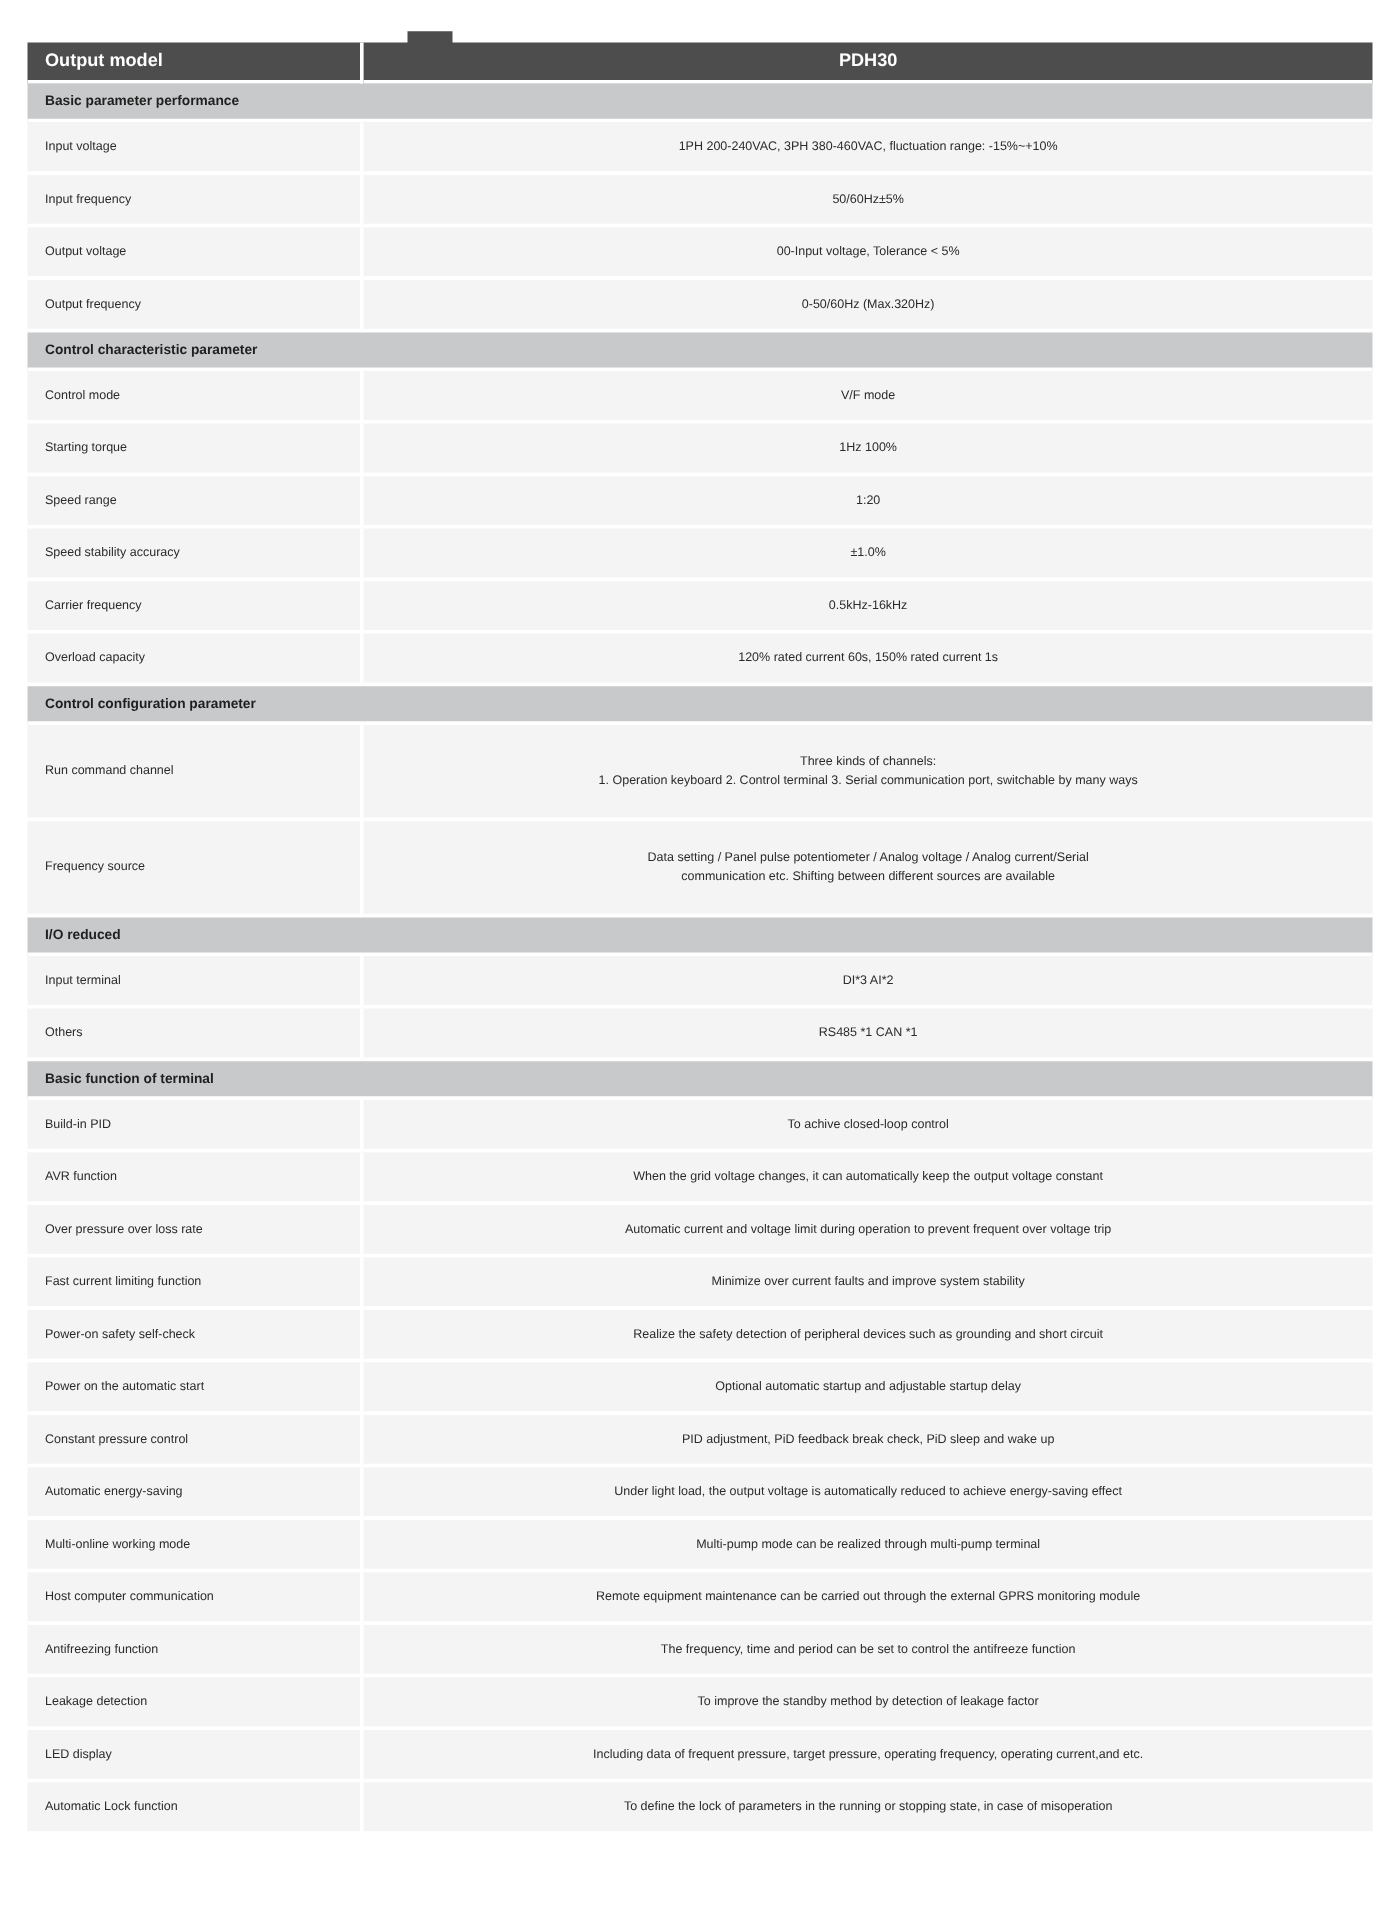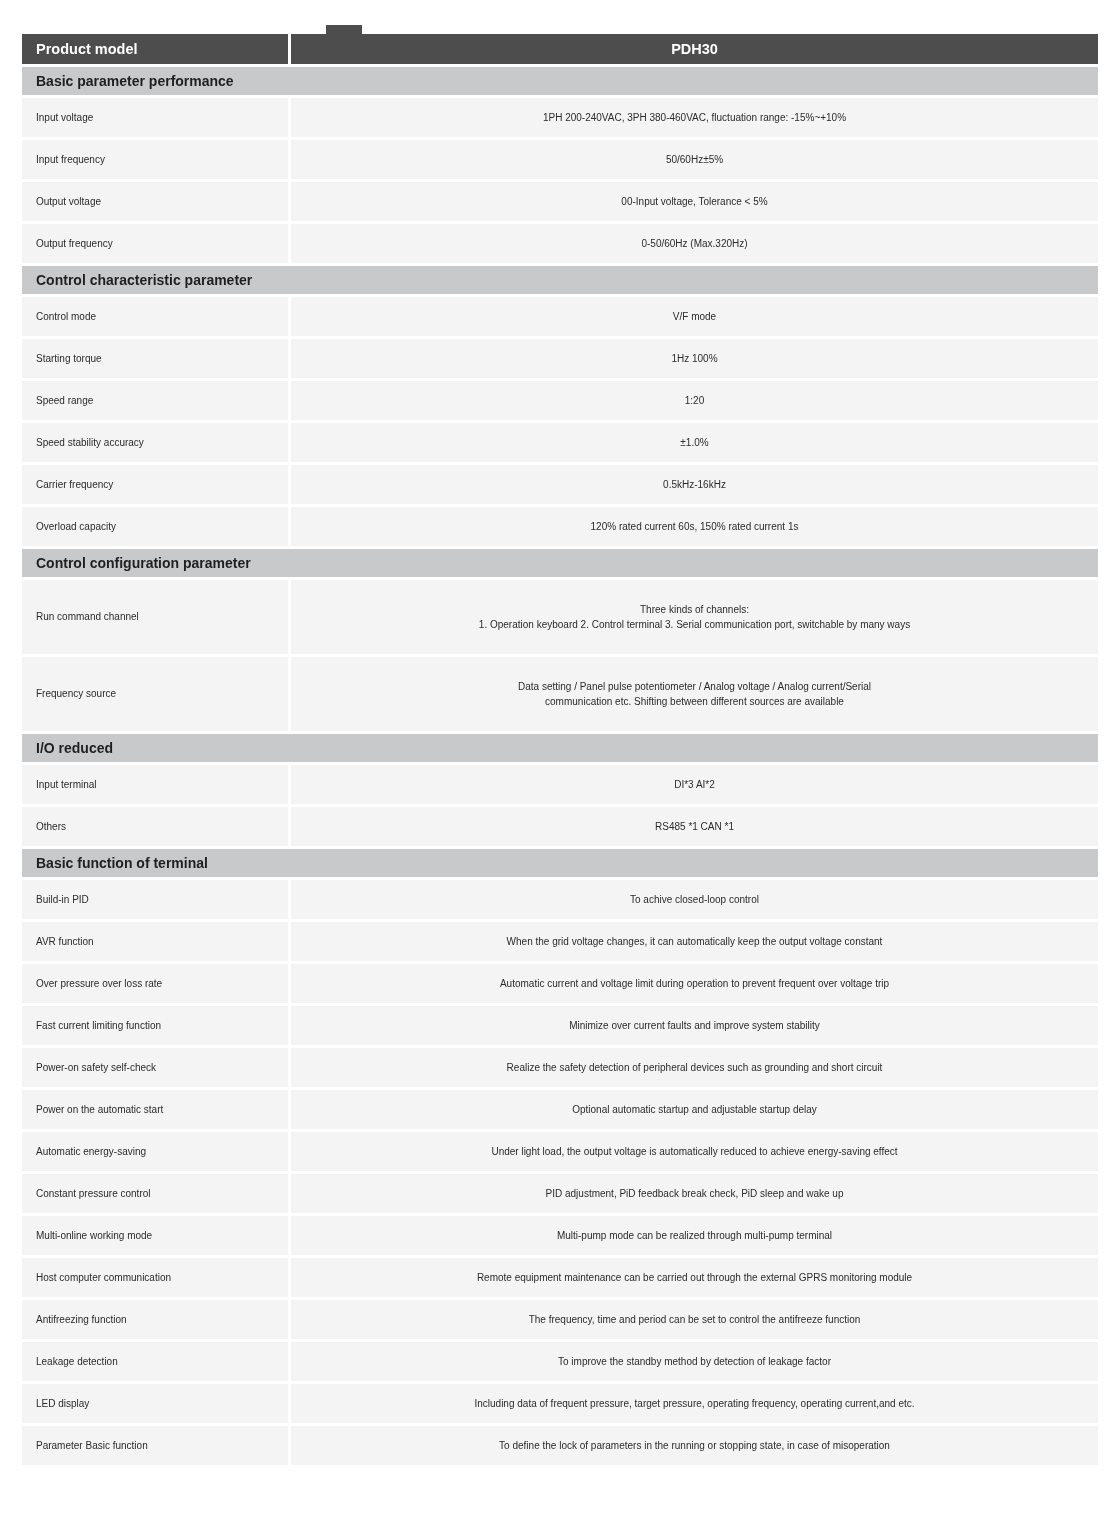--- a/index.html
+++ b/index.html
@@ -62,21 +62,21 @@
     border-right: 3px solid #ffffff;
   }
   td.head-value {
     text-align: center;
   }
 
   
   tr.section-row td {
     background: #c8c9cb;
     color: #1f1f1f;
-    font-size: 14px;
+    font-size: 11px;
     font-weight: bold;
     height: 28px;
     padding-left: 14px;
     text-align: left;
     border-bottom: 3px solid #ffffff;
   }
 
   
   tr.data-row td {
     background: #f4f4f5;
@@ -113,21 +113,21 @@
   <div class="header-notch"></div>
 
   <table class="spec-table">
     <colgroup>
       <col class="c-label">
       <col class="c-value">
     </colgroup>
     <tbody id="table-body">
 
     <tr class="header-row">
-          <td class="head-label">Product model</td>
+          <td class="head-label">Output model</td>
           <td class="head-value">PDH30</td>
         </tr>
         <tr class="section-row">
           <td colspan="2">Basic parameter performance</td>
         </tr>
         <tr class="data-row normal">
           <td class="cell-label">Input voltage</td>
           <td class="cell-value">1PH 200-240VAC, 3PH 380-460VAC, fluctuation range: -15%~+10%</td>
         </tr>
         <tr class="data-row normal">
@@ -218,47 +218,47 @@
         </tr>
         <tr class="data-row normal">
           <td class="cell-label">Power-on safety self-check</td>
           <td class="cell-value">Realize the safety detection of peripheral devices such as grounding and short circuit</td>
         </tr>
         <tr class="data-row normal">
           <td class="cell-label">Power on the automatic start</td>
           <td class="cell-value">Optional automatic startup and adjustable startup delay</td>
         </tr>
         <tr class="data-row normal">
+          <td class="cell-label">Constant pressure control</td>
+          <td class="cell-value">PID adjustment, PiD feedback break check, PiD sleep and wake up</td>
+        </tr>
+        <tr class="data-row normal">
           <td class="cell-label">Automatic energy-saving</td>
           <td class="cell-value">Under light load, the output voltage is automatically reduced to achieve energy-saving effect</td>
         </tr>
         <tr class="data-row normal">
-          <td class="cell-label">Constant pressure control</td>
-          <td class="cell-value">PID adjustment, PiD feedback break check, PiD sleep and wake up</td>
-        </tr>
-        <tr class="data-row normal">
           <td class="cell-label">Multi-online working mode</td>
           <td class="cell-value">Multi-pump mode can be realized through multi-pump terminal</td>
         </tr>
         <tr class="data-row normal">
           <td class="cell-label">Host computer communication</td>
           <td class="cell-value">Remote equipment maintenance can be carried out through the external GPRS monitoring module</td>
         </tr>
         <tr class="data-row normal">
           <td class="cell-label">Antifreezing function</td>
           <td class="cell-value">The frequency, time and period can be set to control the antifreeze function</td>
         </tr>
         <tr class="data-row normal">
           <td class="cell-label">Leakage detection</td>
           <td class="cell-value">To improve the standby method by detection of leakage factor</td>
         </tr>
         <tr class="data-row normal">
           <td class="cell-label">LED display</td>
           <td class="cell-value">Including data of frequent pressure, target pressure, operating frequency, operating current,and etc.</td>
         </tr>
         <tr class="data-row normal">
-          <td class="cell-label">Parameter Basic function</td>
+          <td class="cell-label">Automatic Lock function</td>
           <td class="cell-value">To define the lock of parameters in the running or stopping state, in case of misoperation</td>
         </tr>
       </tbody>
   </table>
 
 </div>
 
 </body></html>

